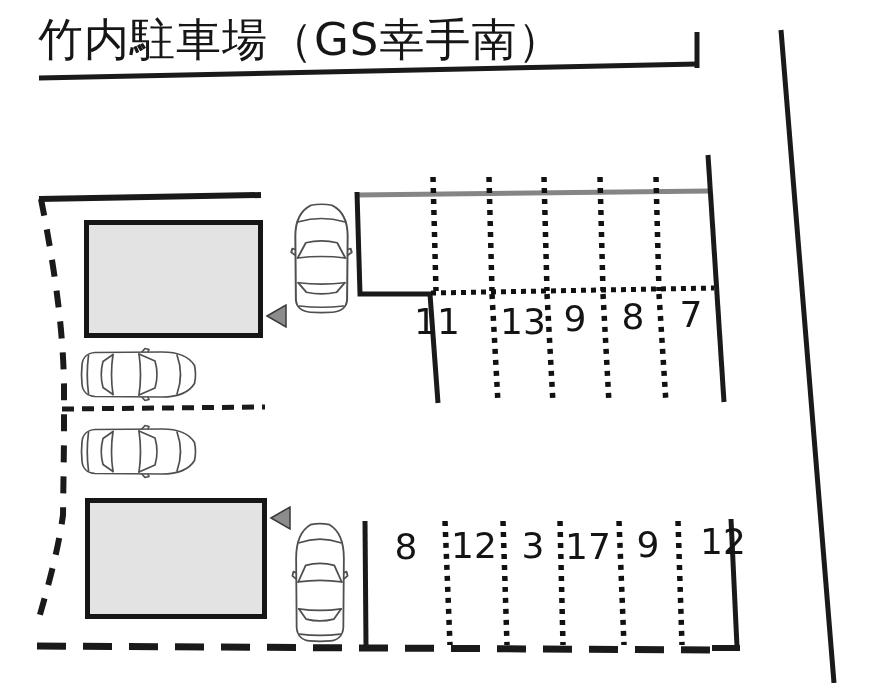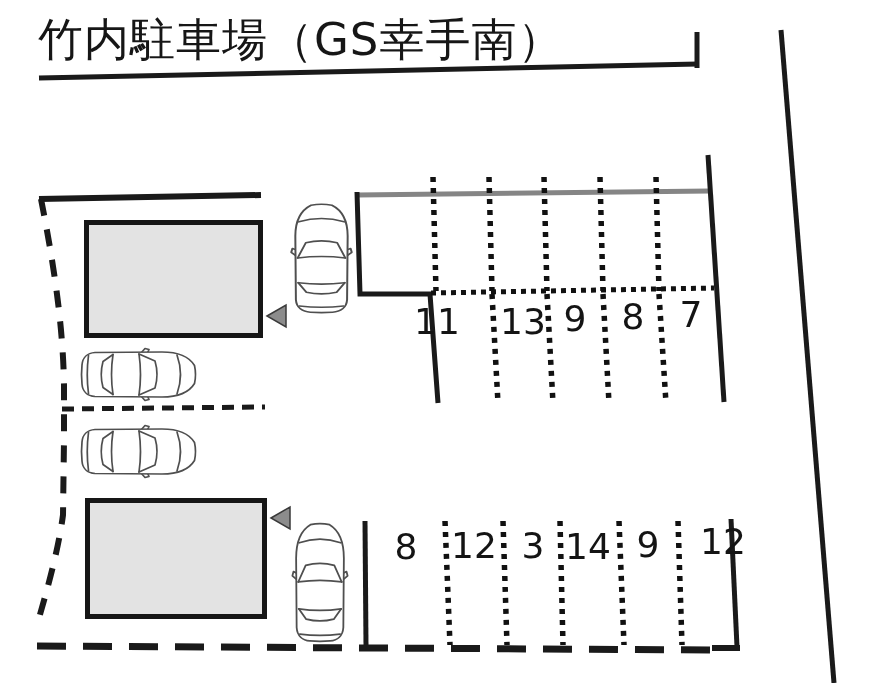--- a/index.html
+++ b/index.html
@@ -109,17 +109,17 @@
 
   <span class="spot-label" style="left:437px;top:322px">11</span>
   <span class="spot-label" style="left:523px;top:322px">13</span>
   <span class="spot-label" style="left:575px;top:319px">9</span>
   <span class="spot-label" style="left:633px;top:317px">8</span>
   <span class="spot-label" style="left:691px;top:315px">7</span>
 
   <span class="spot-label" style="left:406px;top:547px">8</span>
   <span class="spot-label" style="left:474px;top:546px">12</span>
   <span class="spot-label" style="left:533px;top:546px">3</span>
-  <span class="spot-label" style="left:588px;top:547px">14</span>
+  <span class="spot-label" style="left:588px;top:547px">17</span>
   <span class="spot-label" style="left:648px;top:545px">9</span>
   <span class="spot-label" style="left:723px;top:542px">12</span>
 
 </div>
 
 </body></html>

